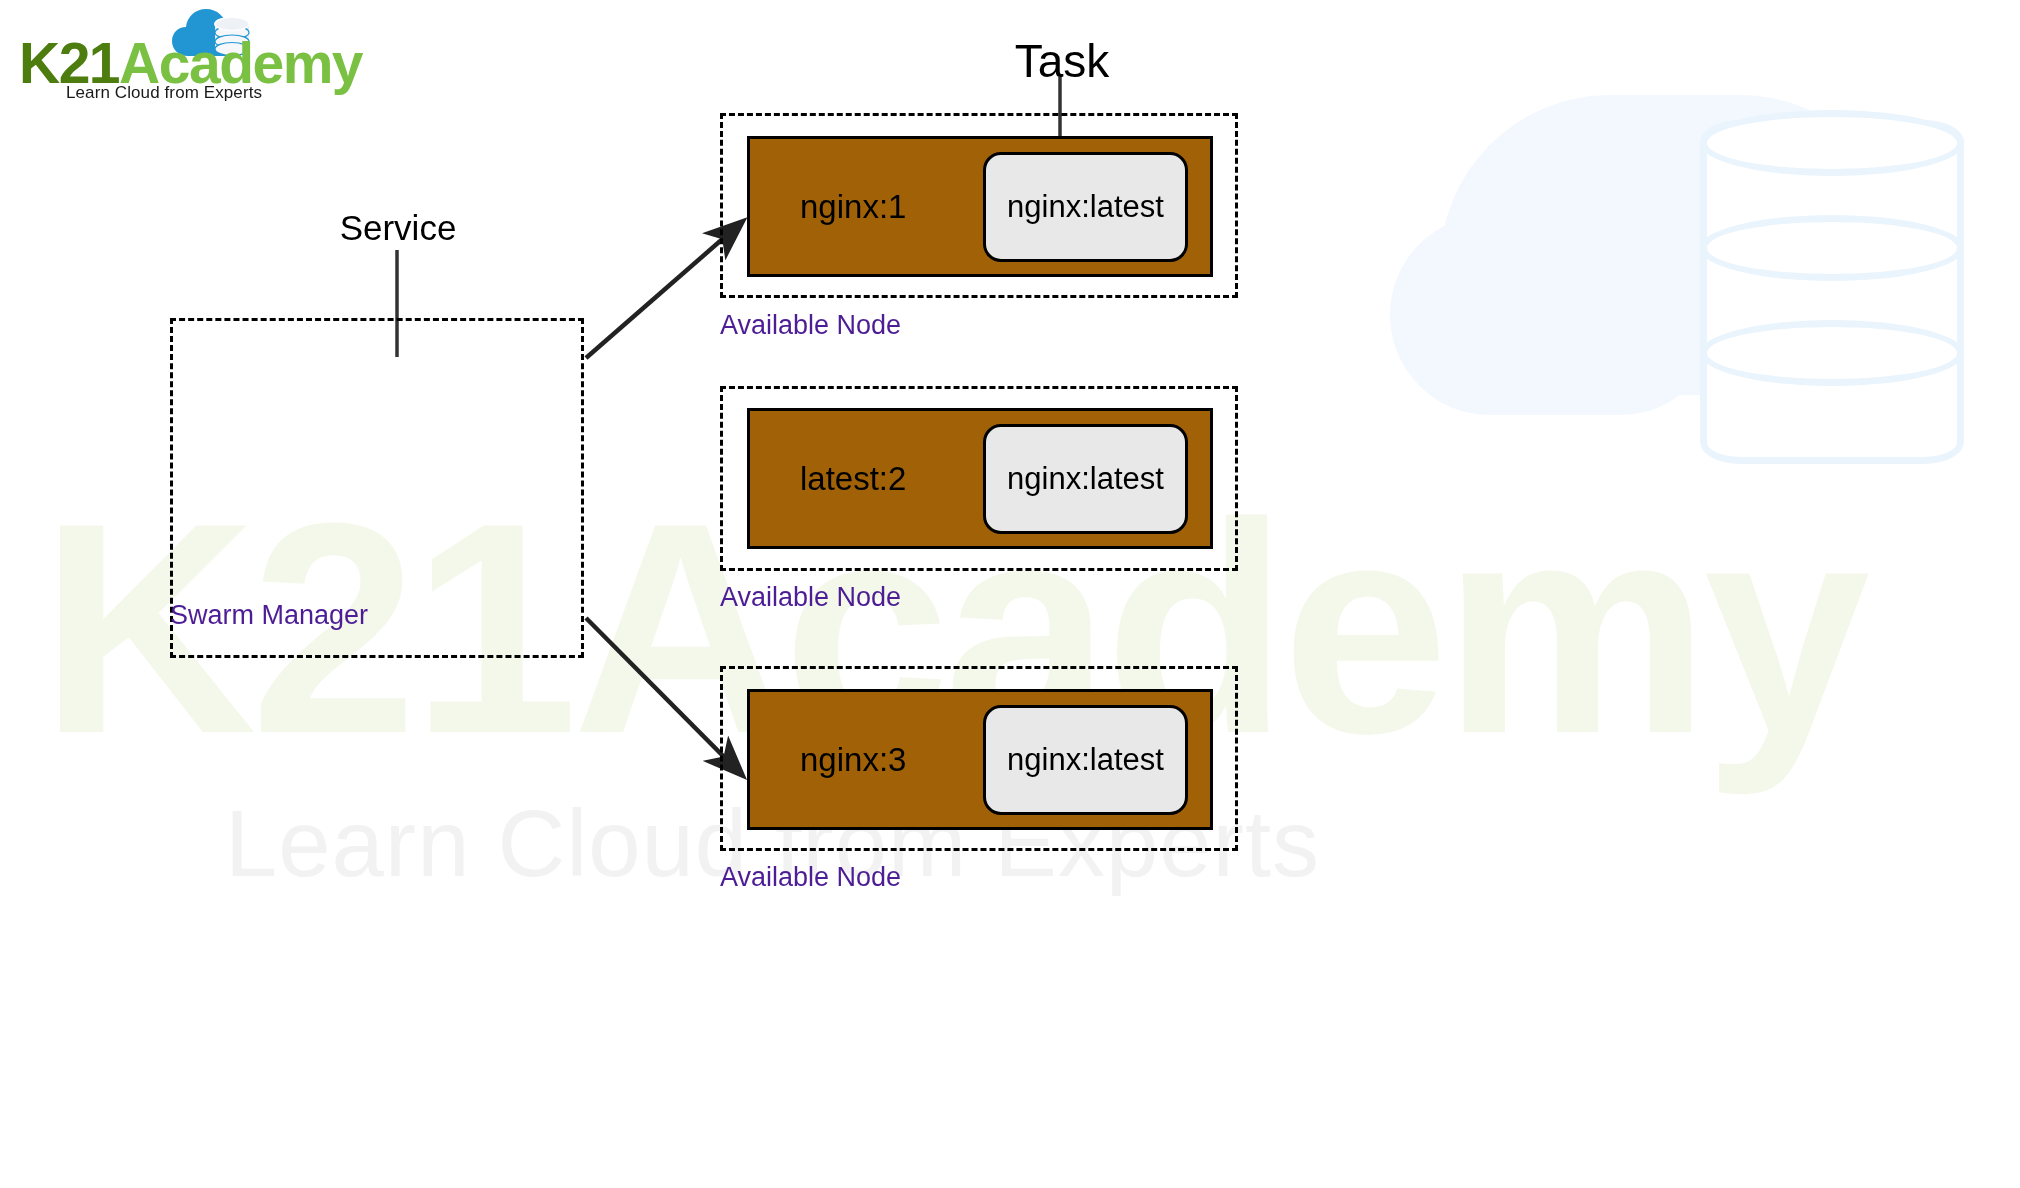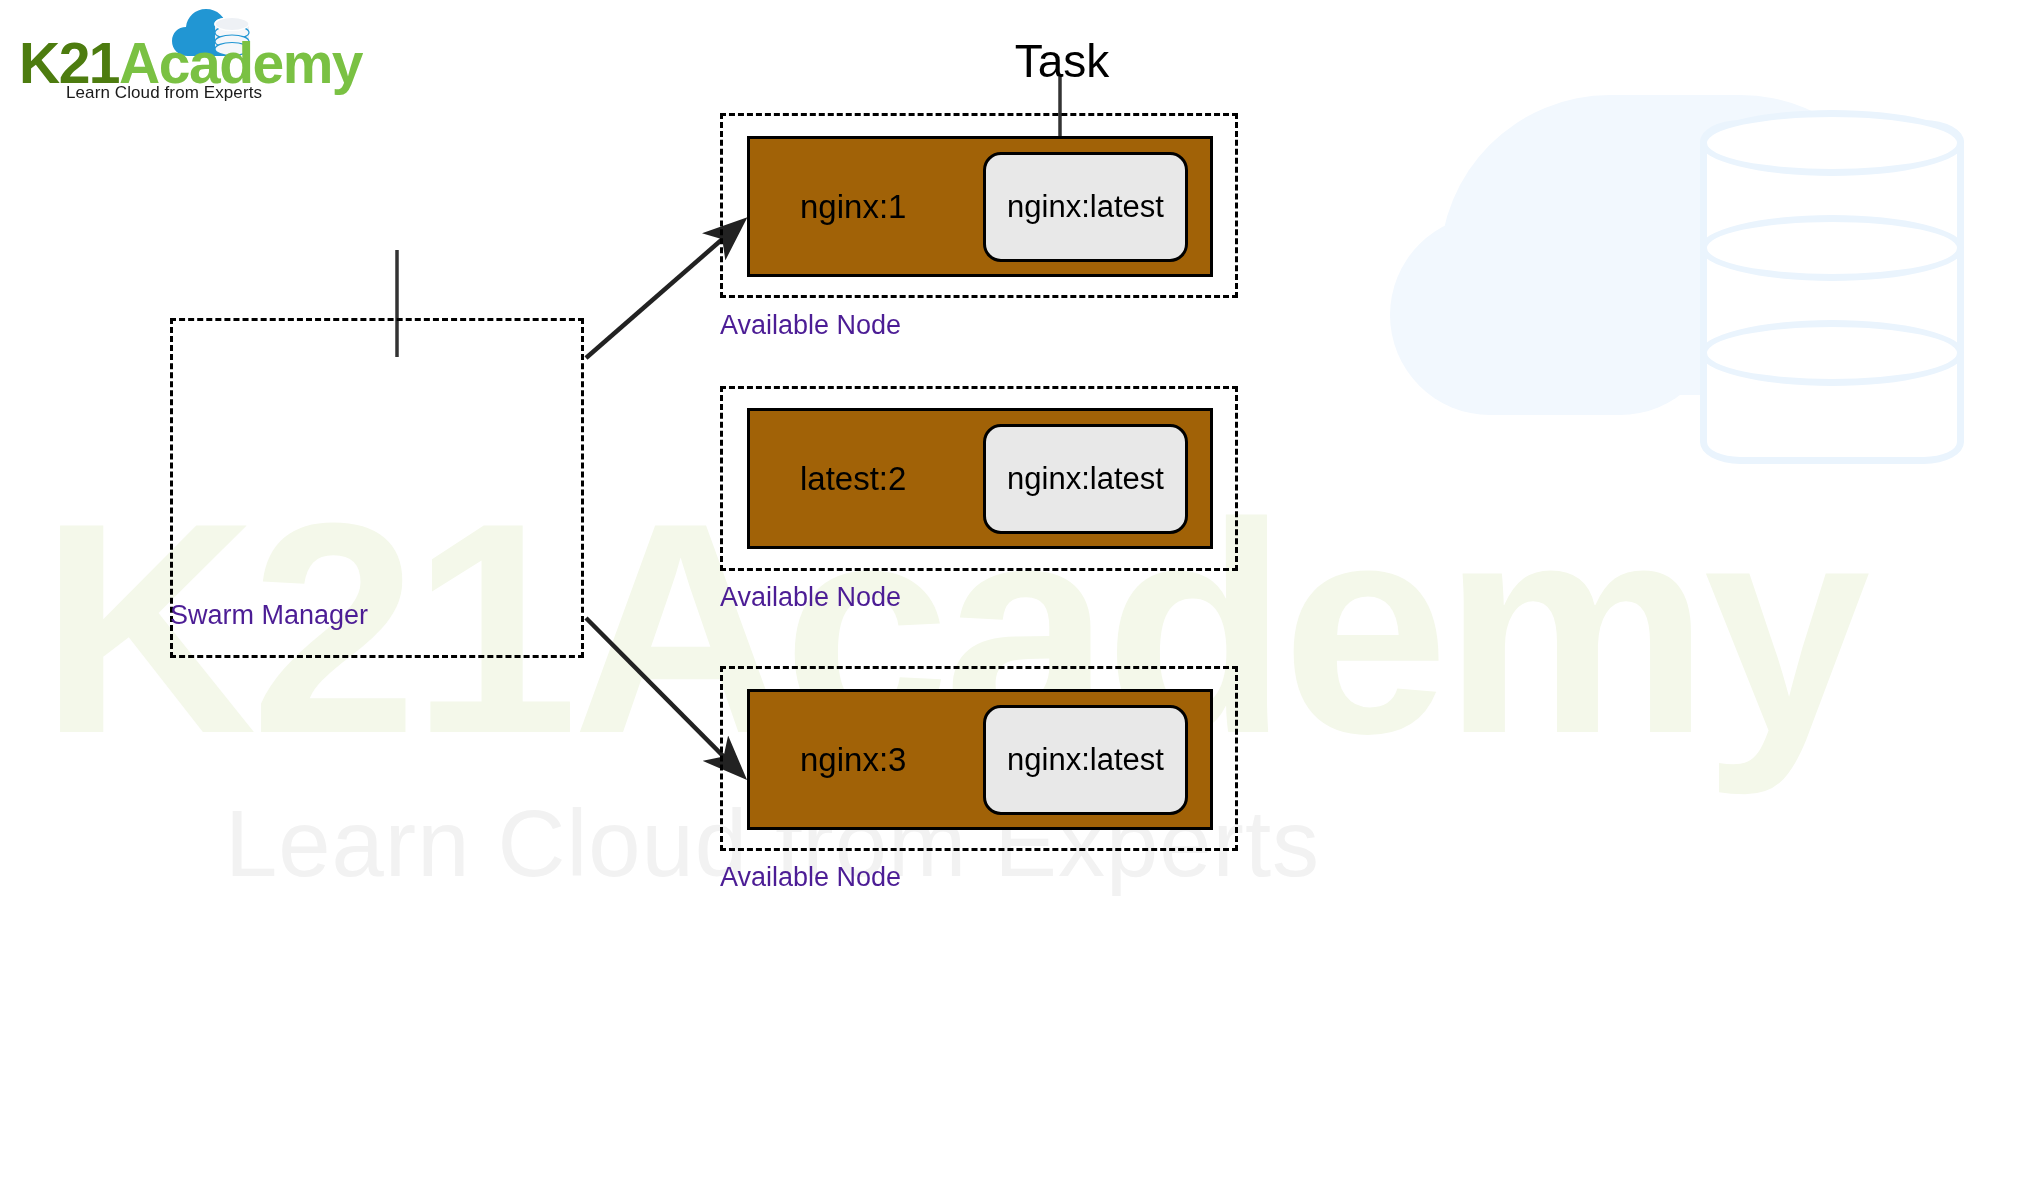--- a/index.html
+++ b/index.html
@@ -300,20 +300,21 @@
 
     <line x1="1060" y1="77" x2="1060" y2="237" stroke="#333333" stroke-width="3.5"></line>
 
     <line x1="586" y1="358" x2="742" y2="222" stroke="#222222" stroke-width="4.5" marker-end="url(#arrowhead)"></line>
 
     <path d="M903,460 L944,490 L903,520 L914,490 Z" fill="#222222"></path>
 
     <line x1="586" y1="618" x2="742" y2="775" stroke="#222222" stroke-width="4.5" marker-end="url(#arrowhead)"></line>
   </svg>
 
+  <div class="label-service">Service</div>
 
   <div class="dashed-box service-dashed"></div>
 
 
   <div class="caption swarm-caption">Swarm Manager</div>
 
   <div class="label-task">Task</div>
 
   <div class="dashed-box node-dashed" style="top:113px;"></div>
   <div class="node-teal" style="top:136px;">

